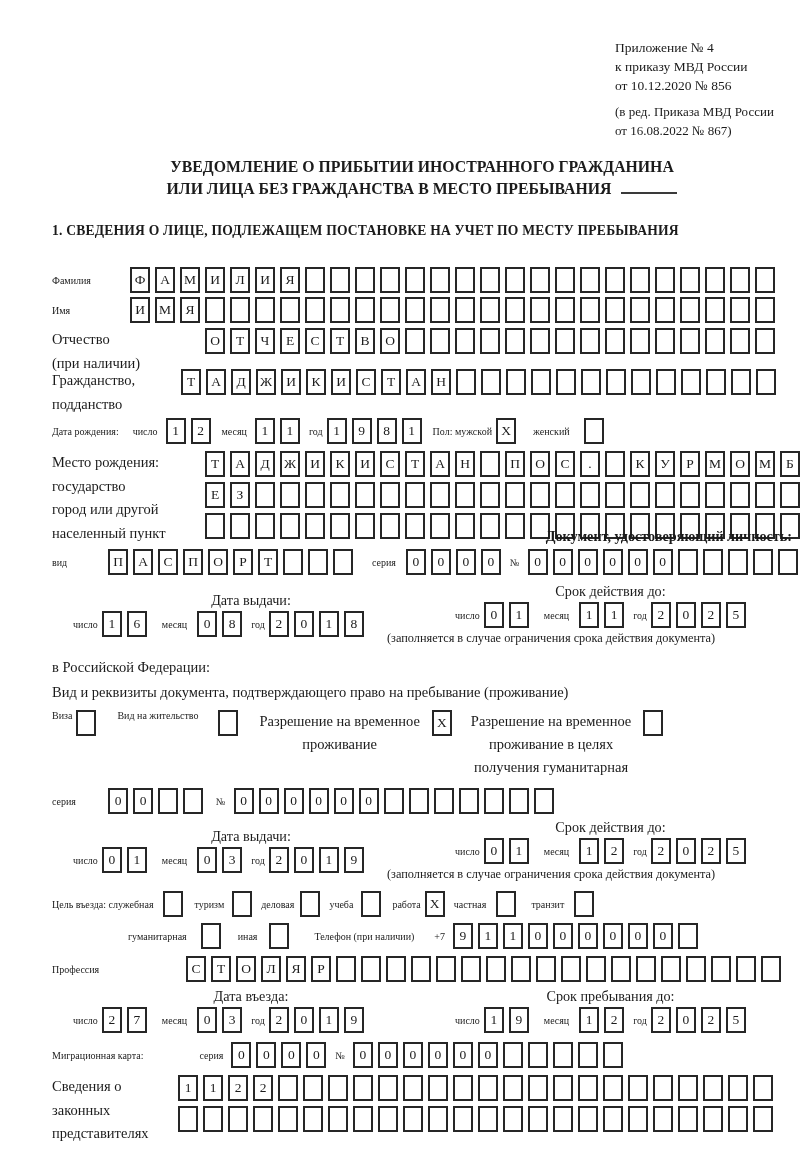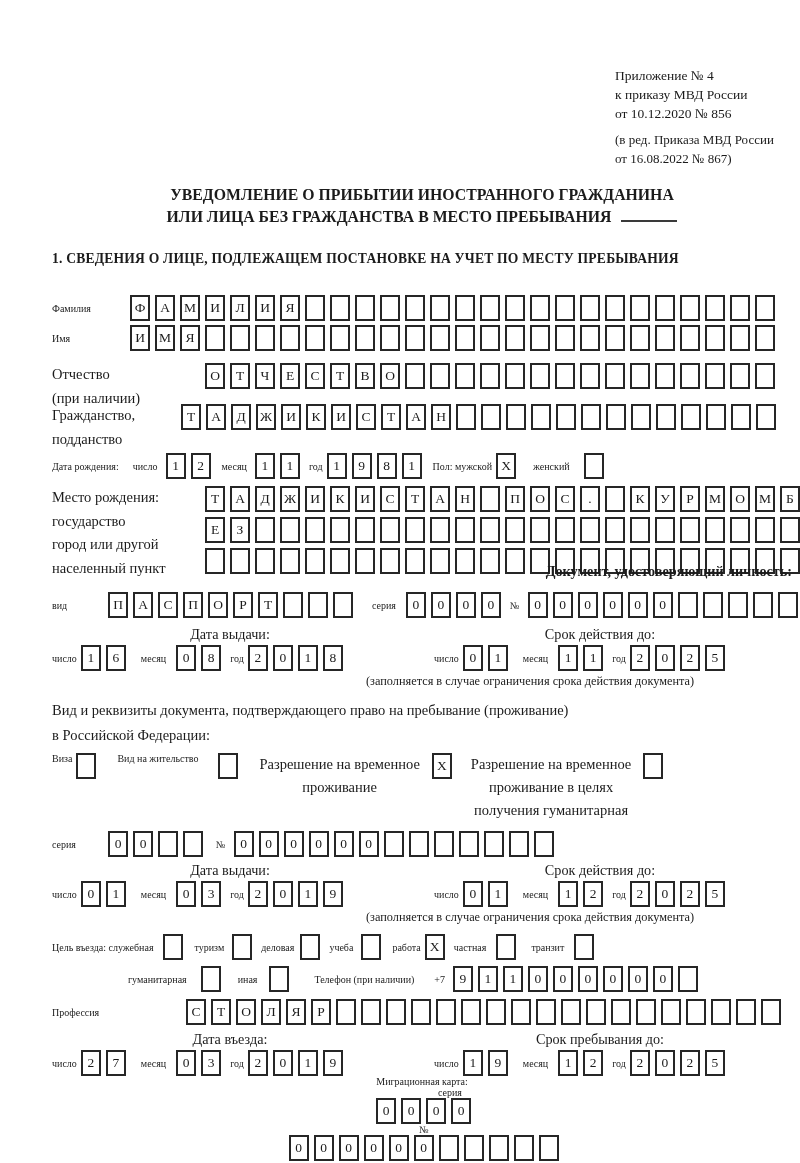--- a/index.html
+++ b/index.html
@@ -4,21 +4,21 @@
 <style>
   * { margin:0; padding:0; box-sizing:border-box; }
   html,body { background:#ffffff; }
   body {
     width:800px; height:1163px; overflow:hidden;
     font-family:"Liberation Serif", serif; color:#1b1b1b;
   }
   .page { padding:38px 8px 0 52px; position:relative; width:800px; }
 
   
-  .hdr { margin-left:563px; font-size:13.5px; line-height:19px;margin-top:28px; }
+  .hdr { margin-left:563px; font-size:13.5px; line-height:19px; }
   .hdr .rev { font-size:13px; }
   .hdr .rev1 { margin-top:7px; }
   .forma { text-align:right; margin-right:32px; margin-top:14px; font-weight:bold; font-size:15px; letter-spacing:0.5px; }
 
   
   .title { text-align:center; margin-top:16px; font-weight:bold; font-size:15.8px; line-height:22px; }
   .blank-line { display:inline-block; width:56px; border-bottom:2px solid #3a3a3a; margin-left:10px; height:14px; }
 
   .sec-heading { margin-top:23px; font-weight:bold; font-size:13.6px; letter-spacing:0.2px; white-space:nowrap; }
 
@@ -36,21 +36,21 @@
   .brow { margin-bottom:5px; }
 
   .w78 { width:78px; } .w129 { width:129px; } .w153 { width:153px; }
   .ml4{margin-left:4px;} .ml6{margin-left:6px;} .ml8{margin-left:8px;}
   .ml10{margin-left:10px;} .ml12{margin-left:12px;} .ml14{margin-left:14px;}
   .ml16{margin-left:16px;} .ml20{margin-left:20px;} .ml26{margin-left:26px;}
 
   .center-heading { text-align:right; font-weight:bold; font-size:14.2px; margin-top:7px; }
 
   
-  .date-block { display:flex; margin-top:8px; align-items:flex-start; }
+  .date-block { display:flex; margin-top:8px; align-items:center;margin-left:21px; }
   .dhalf-left { width:356px; flex:none; }
   .dhalf-right { flex:1; }
   .dhead { text-align:center; font-size:14.2px; margin-bottom:2px; }
   .drow { display:flex; align-items:center; }
   .dnote { font-size:12.3px; margin-top:3px; margin-left:-42px; white-space:nowrap; }
 
   .para { font-size:14.5px; line-height:25px; margin-top:9px; }
   .center-lbl { text-align:center; font-size:14.5px; line-height:23px; flex:none; }
 </style>
 </head>
@@ -131,21 +131,21 @@
         <span class="cb"></span>
         <span class="cb"></span>
         <span class="cb"></span>
         <span class="cb"></span>
         <span class="cb"></span>
         <span class="cb"></span>
         <span class="cb"></span>
       </span>
   </div>
 
-  <div class="row top" style="margin-top:12px;">
+  <div class="row top" style="margin-top:5px;">
     <div class="lbl-block w153">
       <div>Отчество</div>
       <div>(при наличии)</div>
     </div>
     <span class="boxes">
         <span class="cb">О</span>
         <span class="cb">Т</span>
         <span class="cb">Ч</span>
         <span class="cb">Е</span>
         <span class="cb">С</span>
@@ -316,21 +316,21 @@
           <span class="cb"></span>
           <span class="cb"></span>
           <span class="cb"></span>
           <span class="cb"></span>
         </div>
     </div>
   </div>
 
   <div class="center-heading" style="margin-top:-17px;">Документ, удостоверяющий личность:</div>
 
-  <div class="row" style="margin-top:12px;">
+  <div class="row" style="margin-top:4px;">
     <span class="lbl" style="width:56px;">вид</span>
     <span class="boxes">
         <span class="cb">П</span>
         <span class="cb">А</span>
         <span class="cb">С</span>
         <span class="cb">П</span>
         <span class="cb">О</span>
         <span class="cb">Р</span>
         <span class="cb">Т</span>
         <span class="cb"></span>
@@ -402,22 +402,22 @@
             <span class="cb">0</span>
             <span class="cb">2</span>
             <span class="cb">5</span>
           </span>
       </div>
       <div class="dnote">(заполняется в случае ограничения срока действия документа)</div>
     </div>
   </div>
 
   <div class="para">
+    <div>в Российской Федерации:</div>
     <div>Вид и реквизиты документа, подтверждающего право на пребывание (проживание)</div>
-    <div>в Российской Федерации:</div>
   </div>
 
   <div class="row top" style="margin-top:5px;">
     <span class="lbl">Виза</span>
     <span class="boxes ml4">
         <span class="cb"></span>
       </span>
     <span class="lbl ml16">Вид на жительство</span>
     <span class="boxes ml20">
         <span class="cb"></span>
@@ -639,21 +639,21 @@
         <span class="boxes ml4">
             <span class="cb">2</span>
             <span class="cb">0</span>
             <span class="cb">2</span>
             <span class="cb">5</span>
           </span>
       </div>
     </div>
   </div>
 
-  <div class="row" style="flex-direction:column;">
+  <div class="row" style="margin-top:9px;">
     <span class="lbl">Миграционная карта:</span>
     <span class="lbl" style="margin-left:56px;">серия</span>
     <span class="boxes ml8">
         <span class="cb">0</span>
         <span class="cb">0</span>
         <span class="cb">0</span>
         <span class="cb">0</span>
       </span>
     <span class="lbl ml4">№</span>
     <span class="boxes ml8">

